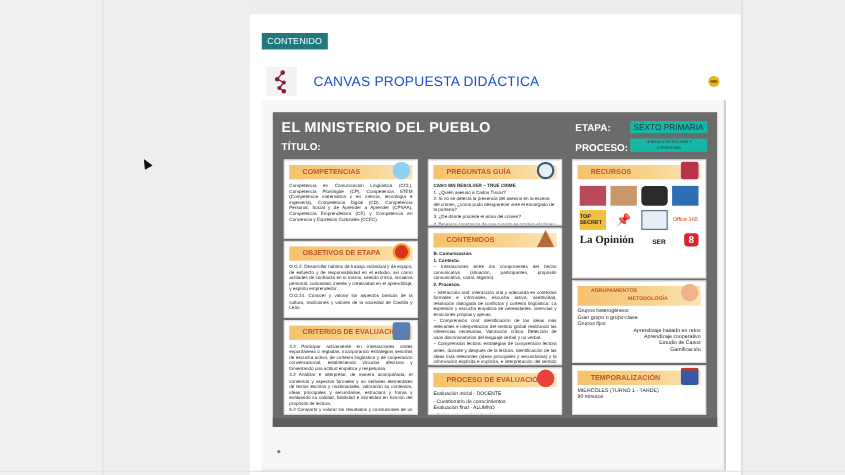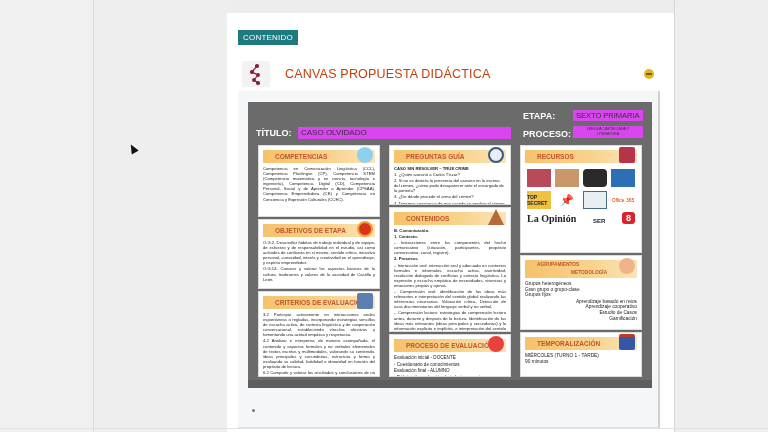--- a/index.html
+++ b/index.html
@@ -41,40 +41,40 @@
   }
   .card-head {
     position: absolute; left: 0; top: 0; width: 422px; height: 34px; background: #fff;
   }
   .card-icon {
     position: absolute; left: 4px; top: 4px; width: 28px; height: 26px;
     background: #f3f3f3;
   }
   .card-title {
     position: absolute; left: 47px; top: 10px;
-    color: #c2410c; font-size: 12.5px; letter-spacing: 0.2px;
+    color: #1d4ed8; font-size: 12.5px; letter-spacing: 0.2px;
   }
   .collapse-btn {
     position: absolute; right: 6px; top: 12px; width: 10px; height: 10px;
     border-radius: 50%; background: #e0b51d;
   }
   .collapse-btn::after {
     content: ""; position: absolute; left: 2px; top: 4px; width: 6px; height: 2px; background: #7a5e00;
   }
   .canvas-img {
     position: absolute; left: 10px; top: 45px; width: 404px; height: 286px;
     background: #6b6b6b;
   }
   .ci-title {
     position: absolute; left: 8px; top: 6px; color: #fff;
     font-weight: bold; font-size: 13px; letter-spacing: 0.3px;
   }
   .ci-lbl { position: absolute; color: #fff; font-weight: bold; font-size: 9px; }
   .ci-field {
-    position: absolute; background: #d946ef; color: #333; font-size: 7.5px;
+    position: absolute; background: #14b8a6; color: #333; font-size: 7.5px;
     padding: 1px 3px; white-space: nowrap; overflow: hidden;
   }
   .panel {
     position: absolute; background: #fff; border: 1px solid #ddd; overflow: hidden;
   }
   .panel-head {
     margin: 4px 4px 3px 4px; height: 13px;
     background: linear-gradient(90deg, #f6c26b 0%, #f8d38e 60%, #fbe4b9 100%);
     color: #c0562a; font-size: 6.5px; font-weight: bold; line-height: 13px; padding-left: 12px;
   }
@@ -119,22 +119,22 @@
             <circle cx="12" cy="19" r="1.3"></circle>
             <circle cx="16" cy="22" r="1.5"></circle>
           </g>
         </svg>
       </div>
       <div class="card-title">CANVAS PROPUESTA DIDÁCTICA</div>
       <div class="collapse-btn"></div>
     </div>
 
     <div class="canvas-img">
+      <div class="ci-title">EL MINISTERIO DEL PUEBLO</div>
       <div class="ci-lbl" style="left:8px; top:26px;">TÍTULO:</div>
-      <div class="ci-field" style="left:50px; top:25px; width:213px; height:12px; font-size:8px;">CASO OLVIDADO</div>
       <div class="ci-lbl" style="left:275px; top:9px;">ETAPA:</div>
       <div class="ci-field" style="left:325px; top:8px; width:70px; height:11px; font-size:7.5px;">SEXTO PRIMARIA</div>
       <div class="ci-lbl" style="left:275px; top:27px;">PROCESO:</div>
       <div class="ci-field" style="left:325px; top:24px; width:70px; height:12px; font-size:3.6px; white-space:normal; text-align:center; line-height:5px;">LENGUA CASTELLANA Y LITERATURA</div>
 
       <div class="panel" style="left:10px; top:43px; width:122px; height:72px;">
         <div class="panel-head">COMPETENCIAS</div>
         <div class="panel-deco" style="background:#8ed0ee;"></div>
         <div class="panel-body">Competencia en Comunicación Lingüística (CCL), Competencia Plurilingüe (CP), Competencia STEM (Competencia matemática y en ciencia, tecnología e ingeniería), Competencia Digital (CD), Competencia Personal, Social y de Aprender a Aprender (CPSAA), Competencia Emprendedora (CE) y Competencia en Conciencia y Expresión Culturales (CCEC).</div>
       </div>

